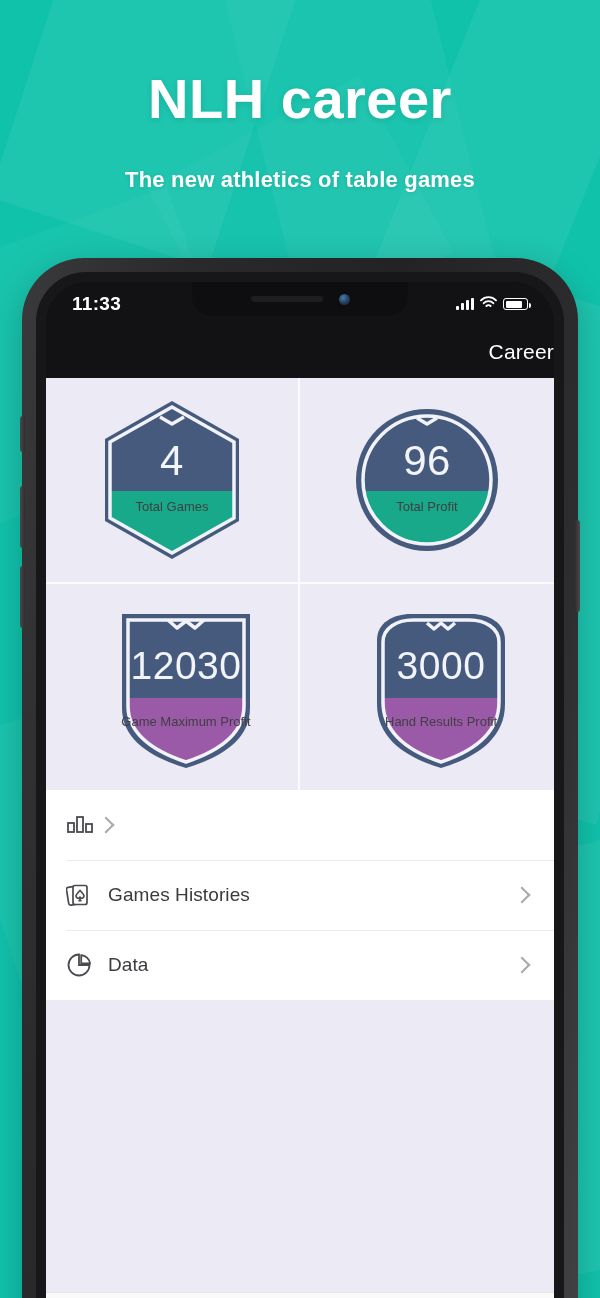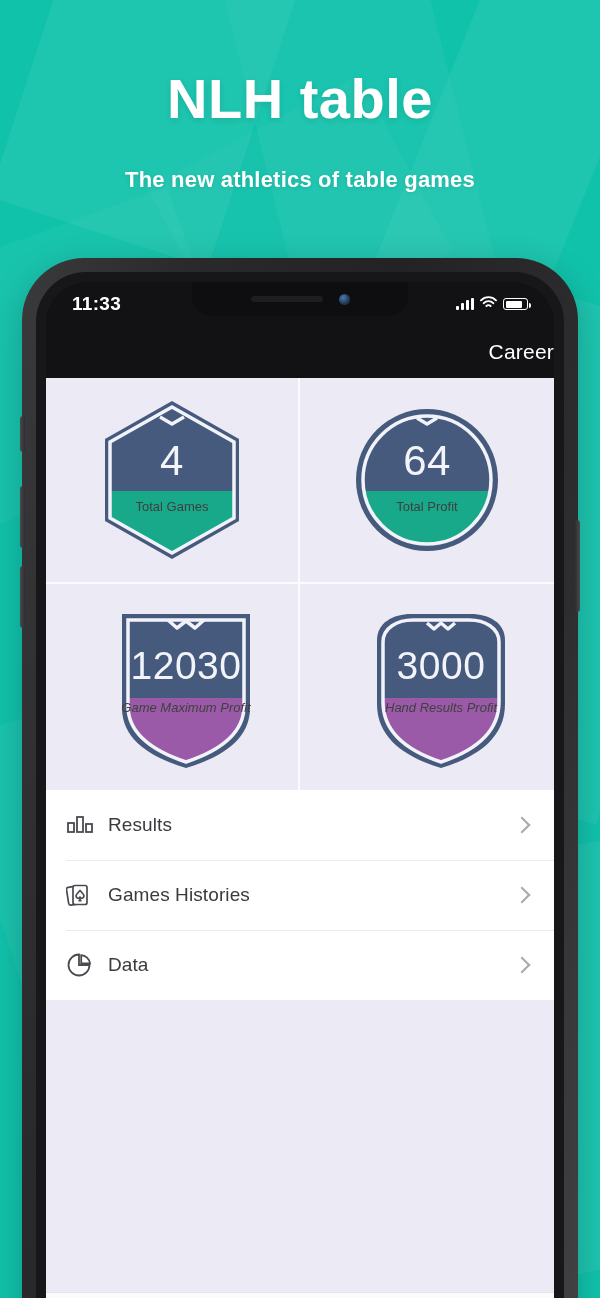--- a/index.html
+++ b/index.html
@@ -135,21 +135,21 @@
     position: absolute; left: 0; right: 0; top: 42px;
     text-align: center; color: #f2f4fa;
     font-size: 42px; font-weight: 300; letter-spacing: 0.5px;
   }
   .badge-num.small { font-size: 39px; }
   .badge-lbl {
     position: absolute; left: 0; right: 0; top: 104px;
     text-align: center; color: #404040;
     font-size: 13px; line-height: 15px; font-weight: 400;
   }
-  .badge-lbl.two { top: 98px; font-style: italic; }
+  .badge-lbl.two { top: 112px; }
 
   
   .menu-list { background: #ffffff; }
   .menu-row {
     height: 70px; display: flex; align-items: center;
     padding: 0 22px 0 20px; position: relative; background: #fff;
   }
   .menu-row + .menu-row::before {
     content: ""; position: absolute; left: 20px; right: 0; top: 0;
     height: 1px; background: #ebebeb;
@@ -181,21 +181,21 @@
       <i class="s3"></i>
       <i class="s4"></i>
       <i class="s5"></i>
     <i class="s6"></i>
       <i class="s7"></i>
       <i class="s8"></i>
       <i class="s9"></i>
   </div>
 
   <div class="hero">
-    <div class="hero-title">NLH table</div>
+    <div class="hero-title">NLH career</div>
     <div class="hero-sub">The new athletics of table games</div>
   </div>
 
   <div class="phone">
     <div class="btn-side btn-mute"></div>
     <div class="btn-side btn-volup"></div>
     <div class="btn-side btn-voldn"></div>
     <div class="btn-power"></div>
 
     <div class="phone-inner">
@@ -266,21 +266,21 @@
                       </clipPath>
                     </defs>
                   <circle cx="80" cy="85" r="71" fill="#465a7e"></circle>
                   <g clip-path="url(#clipCir)">
                     <rect x="0" y="0" width="160" height="170" fill="#465a7e"></rect>
                     <rect x="0" y="96" width="160" height="74" fill="#17a989"></rect>
                   </g>
                   <circle cx="80" cy="85" r="64" fill="none" stroke="#f2f3fa" stroke-width="3.5"></circle>
                   <path d="M70 23 L80 29 L90 23" fill="none" stroke="#f2f3fa" stroke-width="3.5" stroke-linejoin="round"></path>
                 </svg>
-                <div class="badge-num">64</div>
+                <div class="badge-num">96</div>
                 <div class="badge-lbl">Total Profit</div>
               </div>
             </div>
 
             <div class="stat-cell">
               <div class="badge">
                 <svg viewBox="0 0 160 170">
                   <defs>
                       <clipPath id="clipShd">
                     <path d="M22 18 H138 V104 C138 134 110 150 80 160 C50 150 22 134 22 104 Z"></path>
@@ -325,21 +325,20 @@
           <div class="menu-list">
 
             <div class="menu-row">
               <span class="menu-icon">
                 <svg width="28" height="24" viewBox="0 0 28 24" fill="none" stroke="#4a4a4f" stroke-width="1.8">
                   <rect x="2" y="10" width="6" height="9"></rect>
                   <rect x="11" y="4" width="6" height="15"></rect>
                   <rect x="20" y="11" width="6" height="8"></rect>
                 </svg>
               </span>
-              <span class="menu-label">Results</span>
               <span class="chev"></span>
             </div>
 
             <div class="menu-row">
               <span class="menu-icon">
                 <svg width="28" height="26" viewBox="0 0 28 26" fill="none" stroke="#4a4a4f" stroke-width="1.7">
                   <rect x="1.5" y="4.5" width="13" height="18" rx="2" transform="rotate(-9 8 13.5)"></rect>
                   <rect x="7" y="3.5" width="14" height="19" rx="2" fill="#fff"></rect>
                   <path d="M14 8.5 c-2.6 2.6 -4 4 -4 5.6 a2.2 2.2 0 0 0 4 1.2 a2.2 2.2 0 0 0 4 -1.2 c0 -1.6 -1.4 -3 -4 -5.6z"></path>
                   <path d="M14 15.8 v2.6 M12.4 18.6 h3.2"></path>

